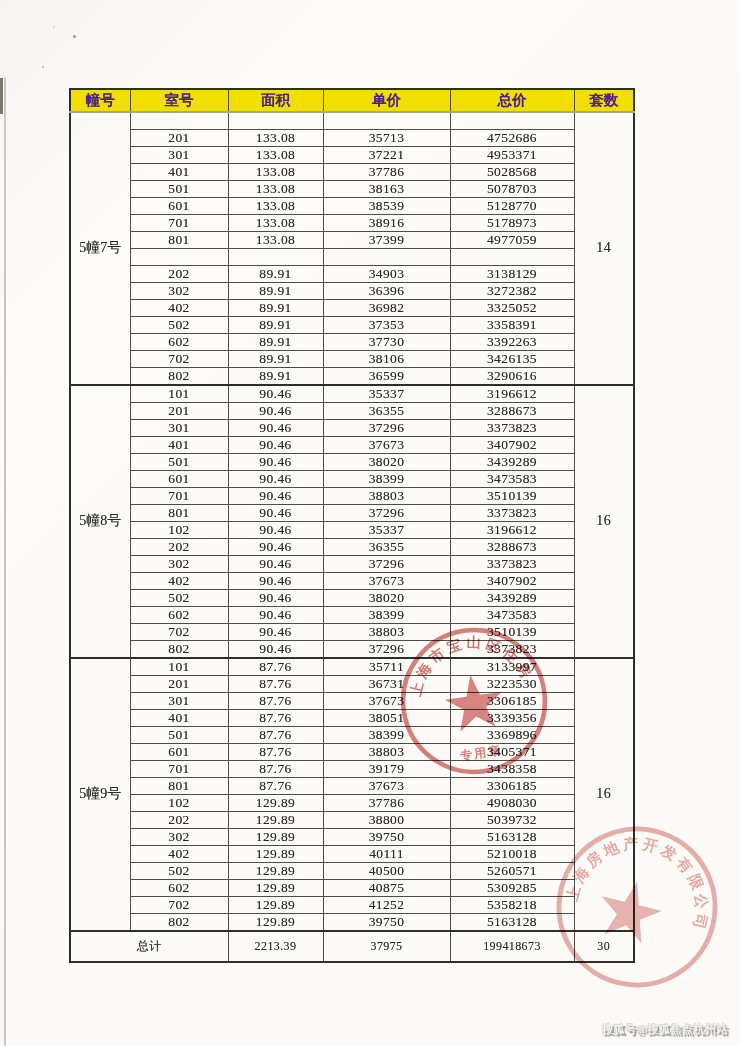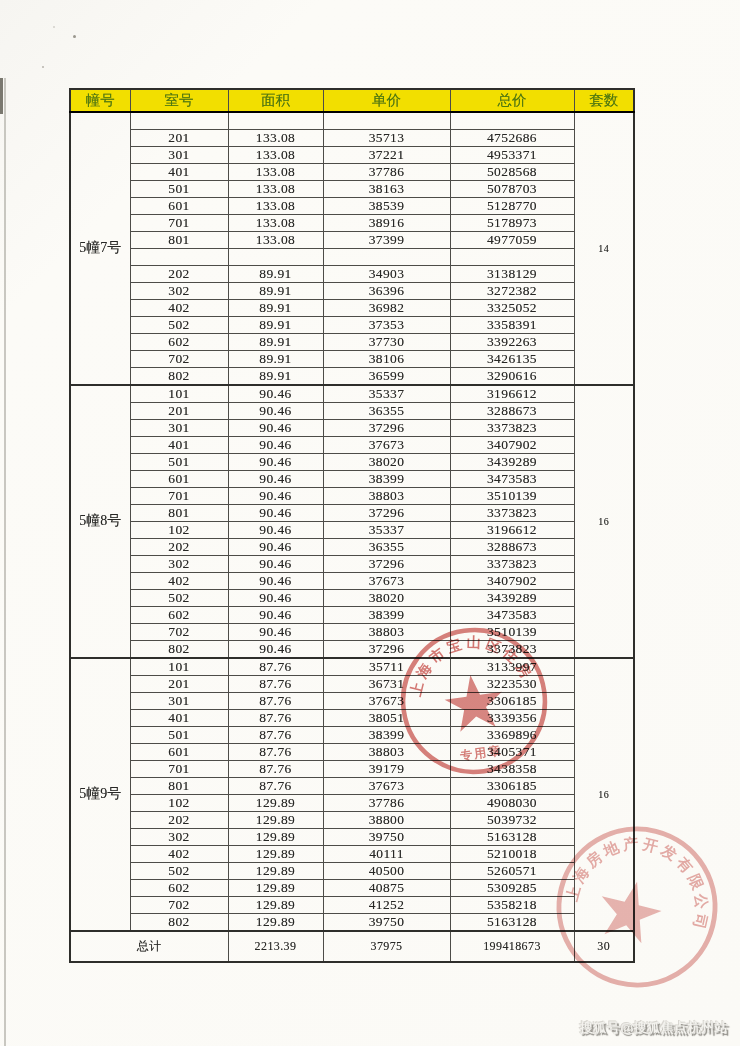--- a/index.html
+++ b/index.html
@@ -22,40 +22,40 @@
     position:absolute;left:69px;top:88px;width:564px;
     border-collapse:collapse;table-layout:fixed;
     border:2px solid #2e2e2b;
   }
   .price-table th,.price-table td{
     border:1px solid #4d4c48;text-align:center;padding:0;
     color:#272725;white-space:nowrap;overflow:hidden;
     text-shadow:0 0 .6px rgba(45,45,42,.45);
   }
   .price-table thead th{
-    background:#f2df00;height:21px;font-size:14.5px;font-weight:normal;
-    border-bottom:2px solid #000000;color:#4d7c0f;
+    background:#f2df00;height:21px;font-size:14.5px;font-weight:bold;
+    border-bottom:2px solid #a3a3a3;color:#4c1d95;
   }
   .price-table tbody td{height:15.8px;font-size:13.5px;letter-spacing:.4px;}
   .price-table tbody tr.section-start td{border-top:2px solid #2e2e2b;}
   .price-table td.building-cell{font-size:14px;letter-spacing:0;margin-left:29px;}
-  .price-table td.units-cell{font-size:10px;margin-left:22px;}
+  .price-table td.units-cell{font-size:14px;margin-left:22px;}
   .price-table tr.totals-row td{height:29px;font-size:12px;border-top:2px solid #2e2e2b;}
 
   
   .stamp{position:absolute;mix-blend-mode:multiply;pointer-events:none;}
   .stamp.stamp1{left:393px;top:618px;width:162px;height:166px;opacity:.8;transform:rotate(-8deg);}
   .stamp.stamp2{left:545px;top:815px;width:184px;height:184px;opacity:.62;transform:rotate(14deg);}
   .stamp text{font-family:"Liberation Serif","DejaVu Serif",serif;font-weight:bold;}
 
   
   .watermark{
     position:absolute;right:12px;bottom:9px;
-    font-family:Liberation Sans, sans-serif;
-    font-size:13px;font-weight:bold;letter-spacing:.5px;
+    font-family:Liberation Serif, serif;
+    font-size:11px;font-weight:bold;letter-spacing:.5px;
     color:#f3f2ee;
     text-shadow:2px 2px 1px #8f8d87, -1px -1px 0 #d8d6d0, 0 0 1px #b5b3ad;
   }
 </style>
 </head>
 <body>
 
 <div class="paper"></div>
 <div class="scan-mark"></div>
 <div class="scan-line"></div>

